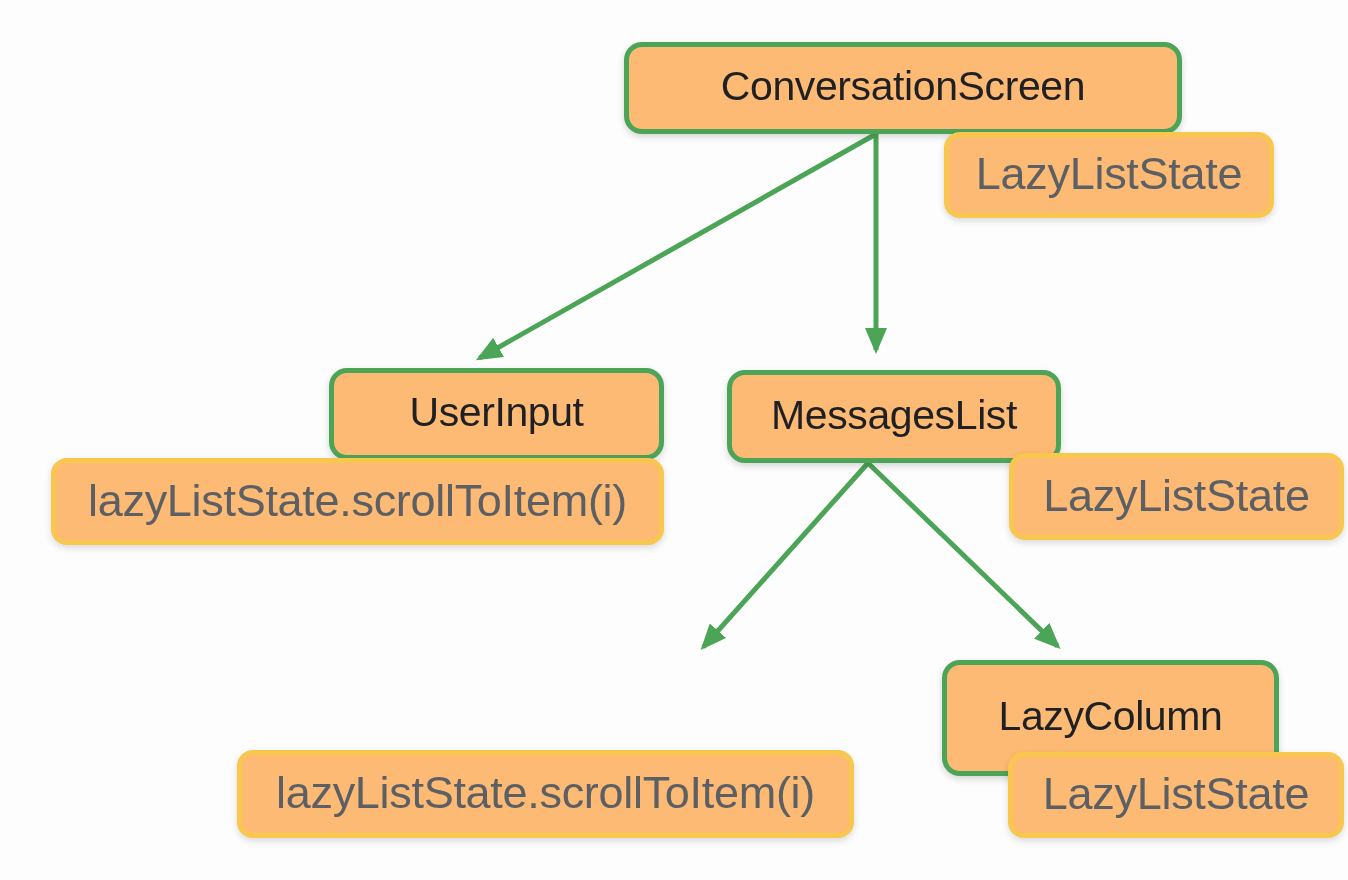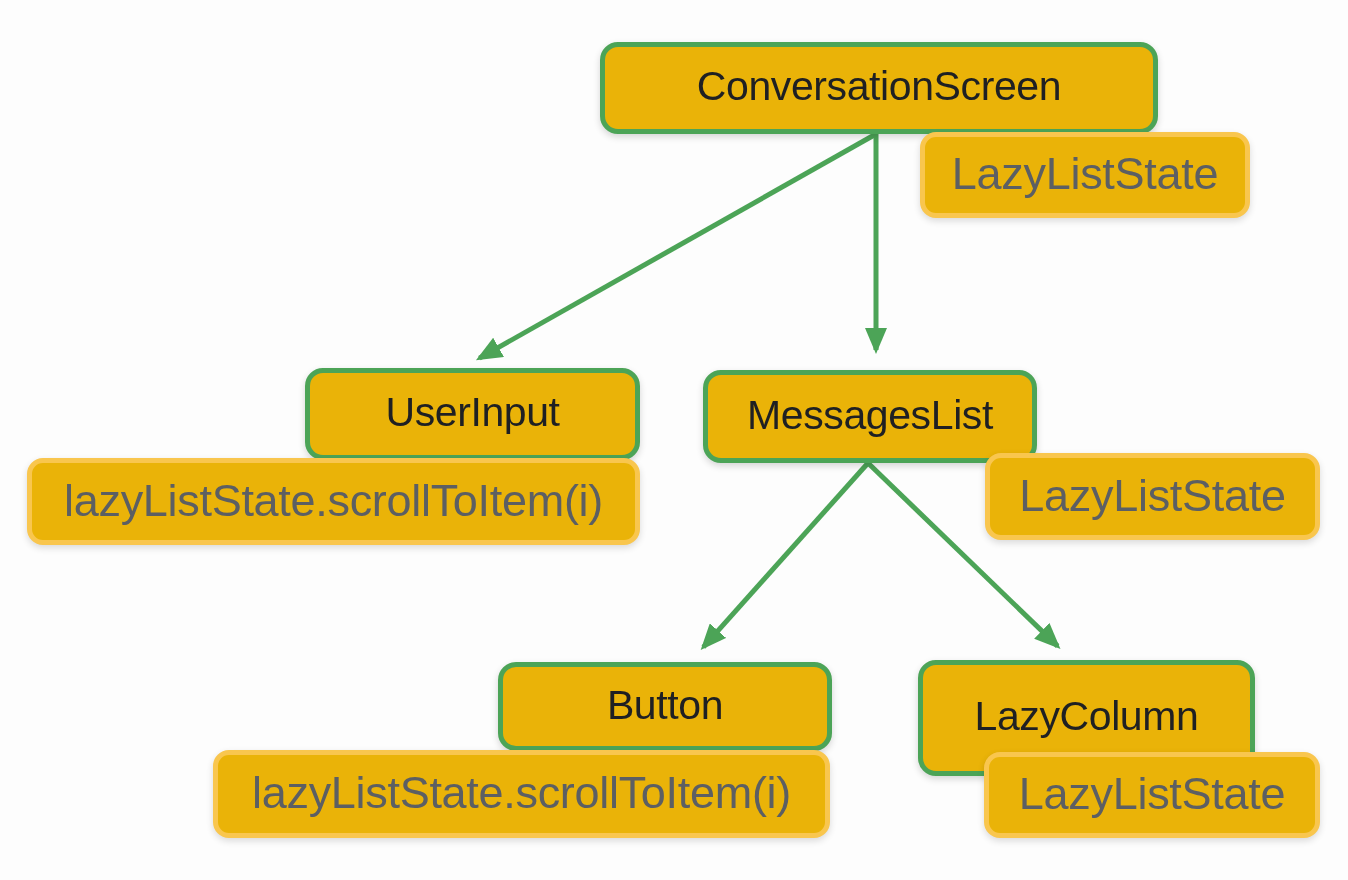--- a/index.html
+++ b/index.html
@@ -26,22 +26,23 @@
     height: 880px;
     z-index: 1;
     pointer-events: none;
   }
   .node {
     position: absolute;
     box-sizing: border-box;
     display: flex;
     align-items: center;
     justify-content: center;
-    background: #eab308;
+    background: #fdba74;
     z-index: 3;
+    margin-left: 24px;
   }
   .node-green {
     border: 5px solid #4CA457;
     border-radius: 18px;
     color: #1f2023;
     font-size: 41px;
     letter-spacing: -0.4px;
     box-shadow: 0 3px 7px rgba(0,0,0,0.16);
   }
   .node-yellow {
@@ -81,23 +82,20 @@
   </div>
 
   <div class="node node-green" id="node-messages-list" style="left: 703px; top: 370px; width: 334px; height: 93px;">
     <span class="node-label">MessagesList</span>
   </div>
 
   <div class="node node-green" id="node-user-input" style="left: 305px; top: 368px; width: 335px; height: 92px;">
     <span class="node-label">UserInput</span>
   </div>
 
-  <div class="node node-green" id="node-button" style="left: 498px; top: 662px; width: 334px; height: 89px;">
-    <span class="node-label">Button</span>
-  </div>
 
   <div class="node node-green" id="node-lazy-column" style="left: 918px; top: 660px; width: 337px; height: 116px;">
     <span class="node-label">LazyColumn</span>
   </div>
 
   <div class="node node-yellow" id="node-state-conversation-screen" style="left: 920px; top: 132px; width: 330px; height: 86px;">
     <span class="node-label">LazyListState</span>
   </div>
 
   <div class="node node-yellow" id="node-state-user-input" style="left: 27px; top: 458px; width: 613px; height: 87px;">

